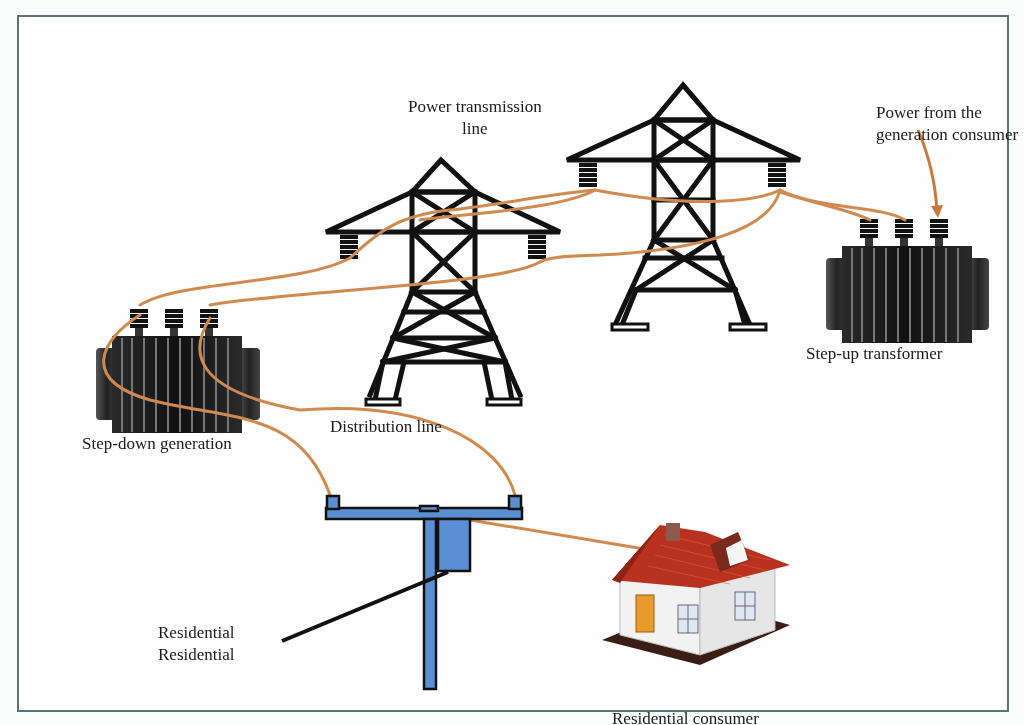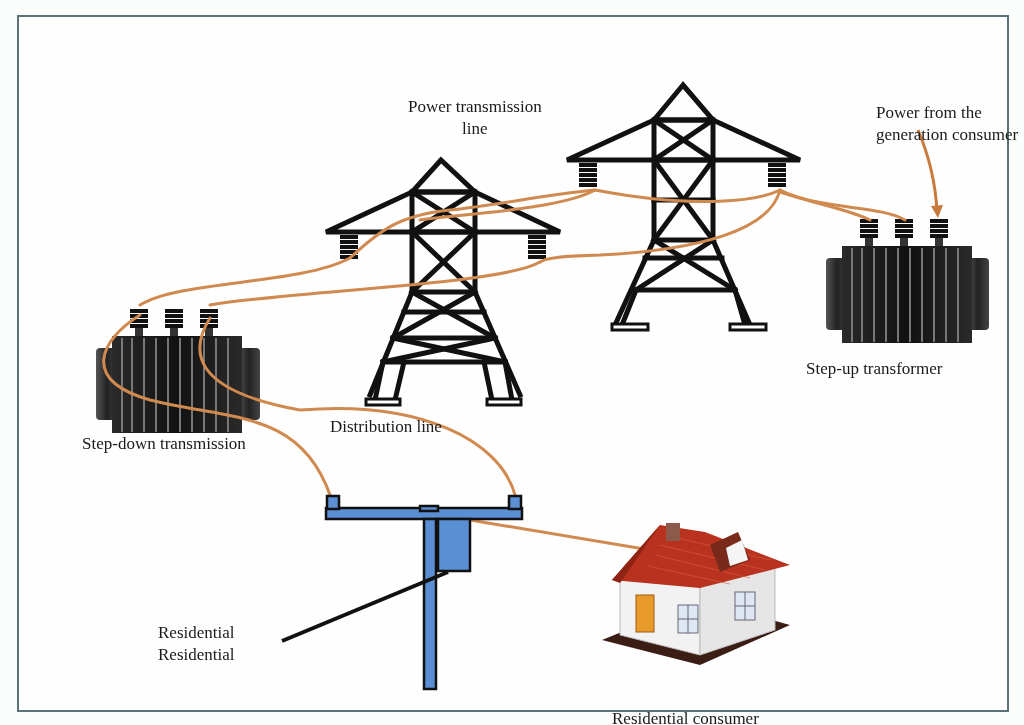--- a/index.html
+++ b/index.html
@@ -180,20 +180,20 @@
 </svg>
 
 <div class="label" style="left:408px;top:96px;text-align:center;">
   <div>Power transmission</div>
   <div>line</div>
 </div>
 <div class="label" style="left:876px;top:70px;margin-top:32px;">
   <div>Power from the</div>
   <div>generation consumer</div>
 </div>
-<div class="label" style="left:806px;top:358px;">Step-up transformer</div>
-<div class="label" style="left:82px;top:433px;">Step-down transmission</div>
+<div class="label" style="left:806px;top:343px;">Step-up transformer</div>
+<div class="label" style="left:82px;top:433px;">Step-down generation</div>
 <div class="label" style="left:330px;top:416px;">Distribution line</div>
 <div class="label" style="left:158px;top:622px;">
   <div>Residential</div>
   <div>Residential</div>
 </div>
 <div class="label" style="left:612px;top:668px;margin-top:40px;">Residential consumer</div>
 
 </body></html>

